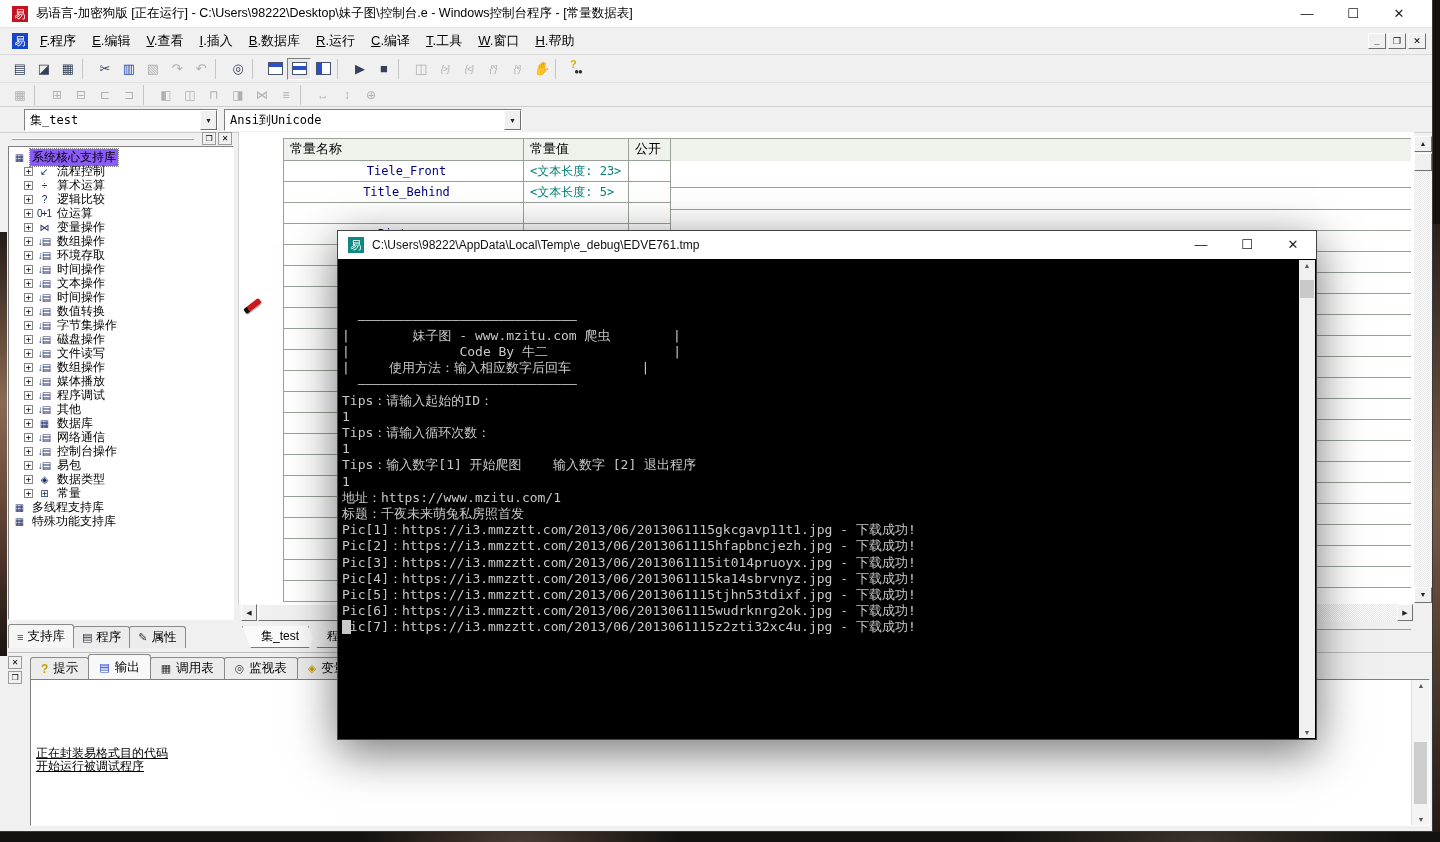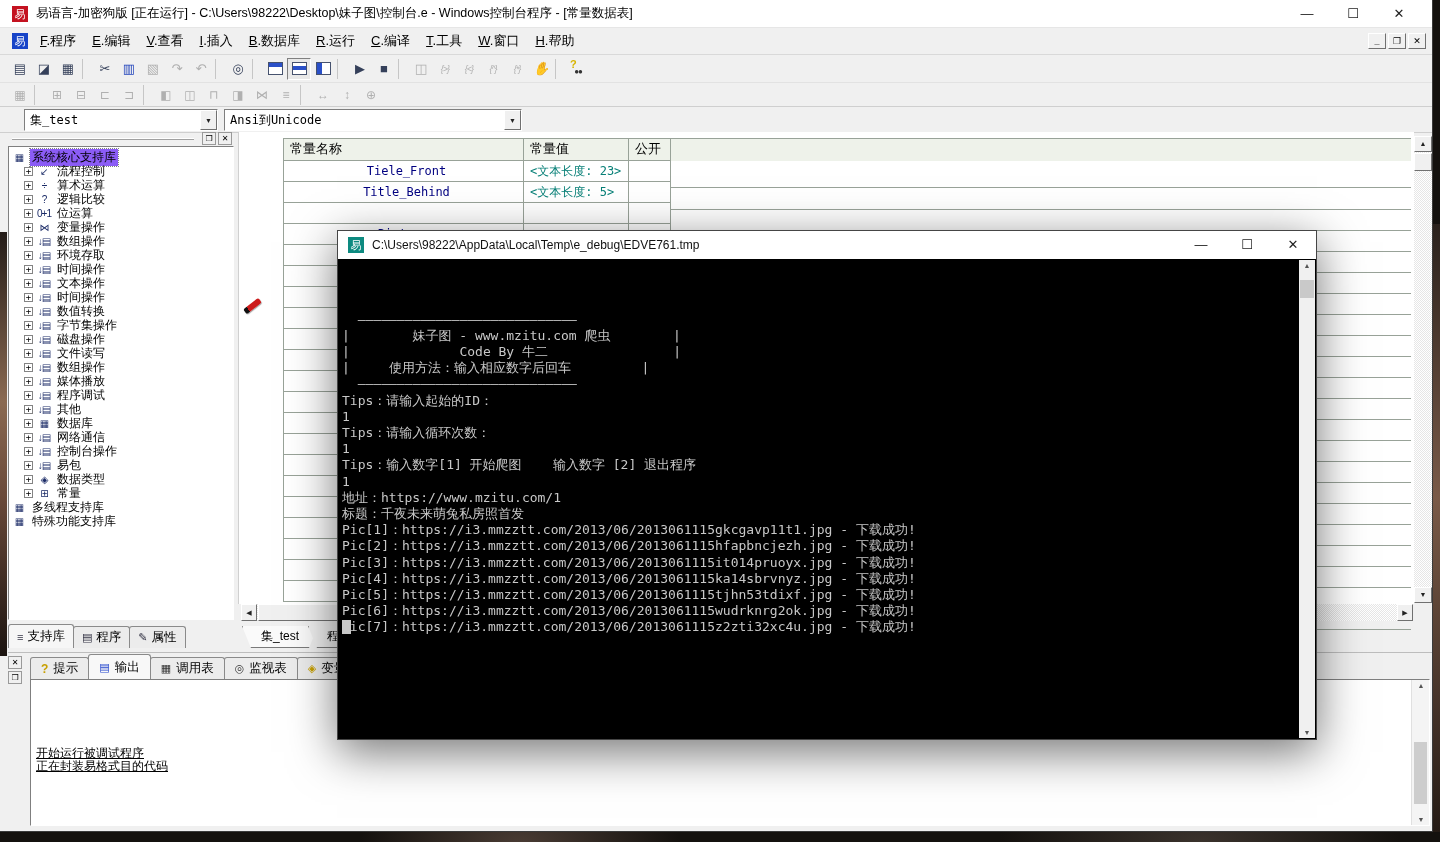--- a/index.html
+++ b/index.html
@@ -776,21 +776,21 @@
 
         <div class="btab">
           <span class=" bt-var">◈</span>
           <span>变量</span>
         </div>
       </div>
     <div class="bp-body">
       <div class="out">
         <div>
           
-        <div class="oline u">开始运行被调试程序</div><div class="oline u">正在封装易格式目的代码</div></div>
+        <div class="oline u">正在封装易格式目的代码</div><div class="oline u">开始运行被调试程序</div></div>
         <div>
           
         </div>
       </div>
       <div class="bp-scroll">
         <div class="up ar-up"></div>
         <div class="thumb"></div>
         <div class="down ar-down"></div>
       </div>
     </div>

